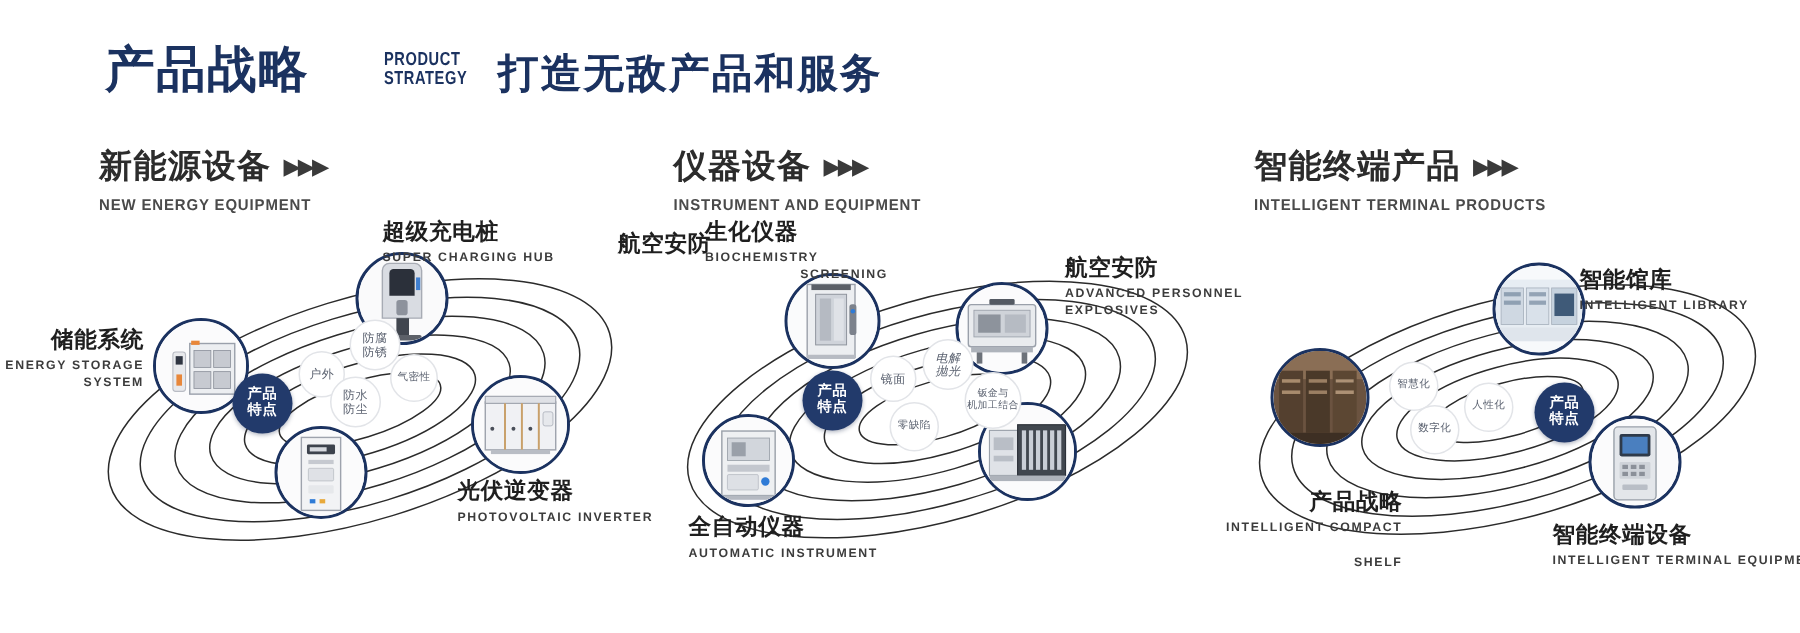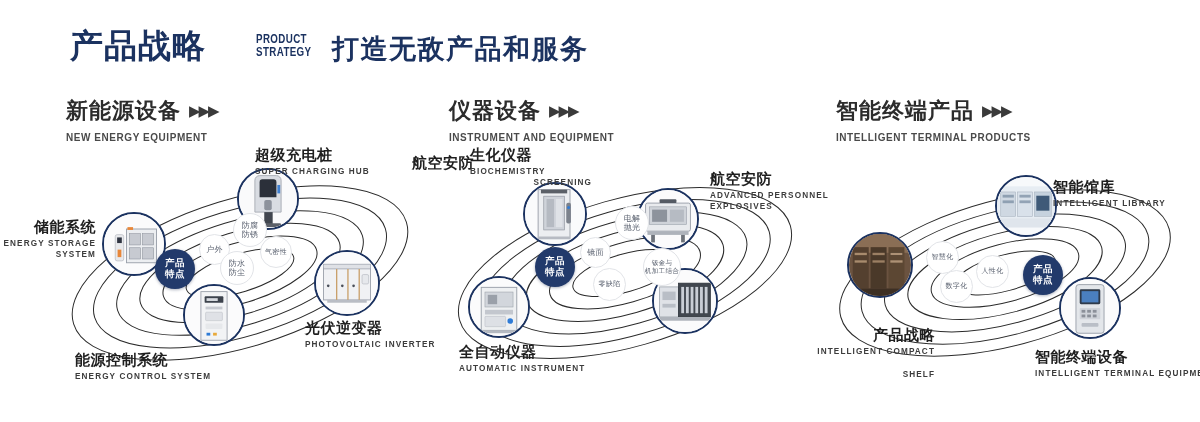--- a/index.html
+++ b/index.html
@@ -193,24 +193,20 @@
         <rect x="0" y="0" width="62" height="62" fill="#fbfbfc"></rect>
         <rect x="17" y="6" width="28" height="52" fill="#f2f3f5" stroke="#9ea3ad" stroke-width="1"></rect>
         <rect x="21" y="11" width="20" height="7" rx="1" fill="#3d434d"></rect>
         <rect x="23" y="13" width="12" height="3" fill="#d7dae0"></rect>
         <rect x="22" y="22" width="18" height="3" fill="#c6c9d0"></rect>
         <rect x="22" y="28" width="18" height="9" rx="1" fill="#dfe1e6" stroke="#b3b7bf" stroke-width=".5"></rect>
         <rect x="22" y="40" width="18" height="6" rx="1" fill="#e6e8eb"></rect>
         <rect x="23" y="50" width="4" height="3" fill="#2f7bd6"></rect>
         <rect x="30" y="50" width="4" height="3" fill="#e8a93a"></rect>
       </svg>
-    </div>
-    <div class="lab" style="left:35px;top:195px;width:200px;">
-      <div class="cn">能源控制系统</div>
-      <div class="en">ENERGY CONTROL SYSTEM</div>
     </div>
 
     <div class="bub core" style="left:115px;top:94px;width:40px;height:40px;flex-direction:column;">
       <span>产品</span>
       <span>特点</span>
     </div>
     <div class="bub" style="left:159px;top:79px;width:31px;height:31px;">
       <span>户外</span>
     </div>
     <div class="bub" style="left:193px;top:58px;width:34px;height:34px;flex-direction:column;">
@@ -318,21 +314,21 @@
       <div class="en">AUTOMATIC INSTRUMENT</div>
     </div>
 
     <div class="bub core" style="left:105px;top:92px;width:40px;height:40px;flex-direction:column;">
       <span>产品</span>
       <span>特点</span>
     </div>
     <div class="bub" style="left:150px;top:82px;width:31px;height:31px;">
       <span>镜面</span>
     </div>
-    <div class="bub" style="left:185px;top:51px;width:34px;height:34px;flex-direction:column;">
+    <div class="bub" style="left:185px;top:71px;width:34px;height:34px;flex-direction:column;font-style:italic;">
       <span>电解</span>
       <span>抛光</span>
     </div>
     <div class="bub" style="left:163px;top:113px;width:33px;height:33px;font-size:7px;">
       <span>零缺陷</span>
     </div>
     <div class="bub" style="left:213px;top:93px;width:38px;height:38px;flex-direction:column;font-size:6.6px;">
       <span>钣金与</span>
       <span>机加工结合</span>
     </div>

